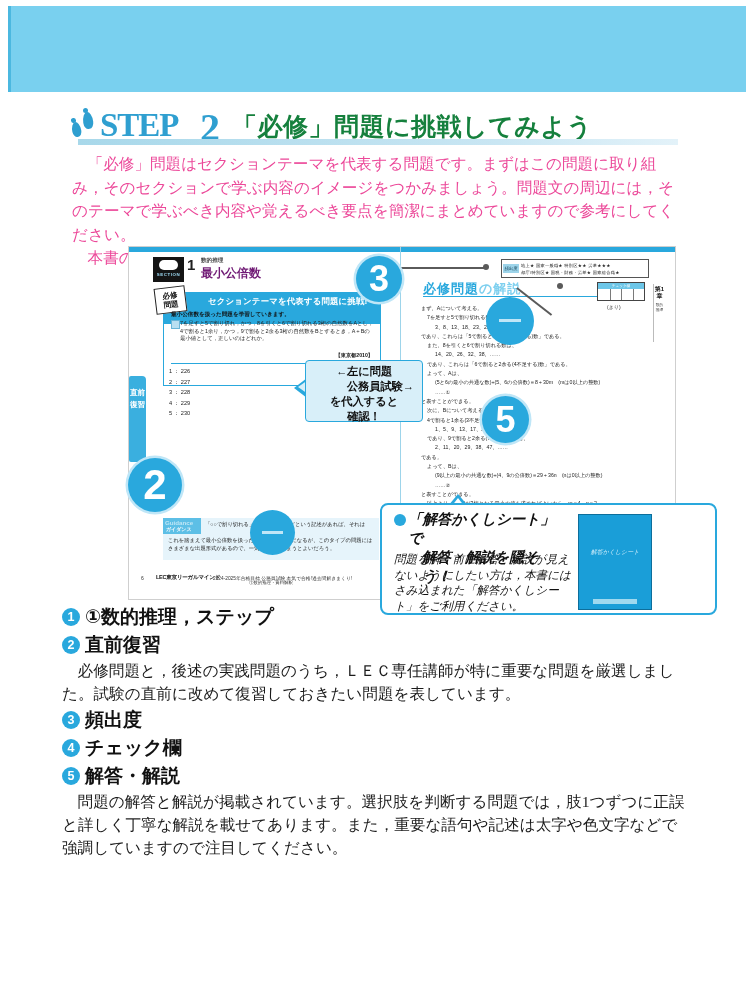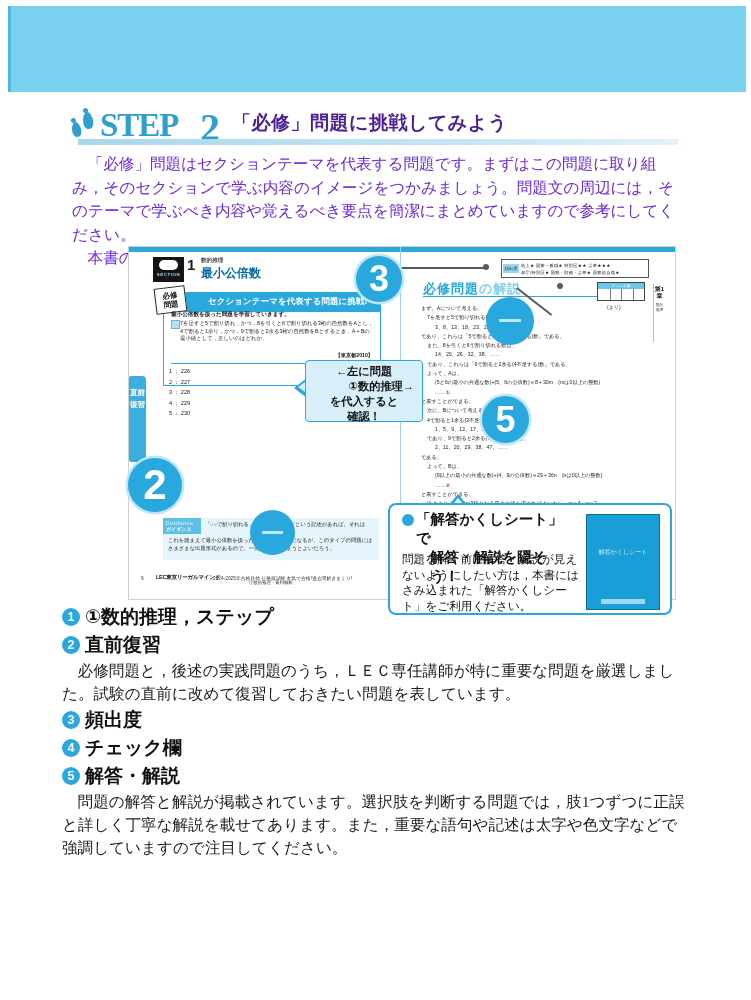--- a/index.html
+++ b/index.html
@@ -43,28 +43,28 @@
     font-style:normal;
   }
   .step-num{
     position:absolute;left:130px;top:-4px;
     font-family:"Liberation Serif",serif;
     font-weight:bold;font-size:40px;color:#2f9fd0;
   }
   .step-title{
     position:absolute;left:162px;top:2px;
     font-family:"Liberation Sans","DejaVu Sans",sans-serif;
-    font-weight:bold;font-size:19px;color:#4c1d95;
+    font-weight:bold;font-size:25px;color:#15803d;
     letter-spacing:0.5px;white-space:nowrap;
   }
 
   
   .intro{
     position:absolute;left:72px;top:152px;width:612px;
-    font-size:15.6px;line-height:23.5px;color:#6d28d9;
+    font-size:15.6px;line-height:23.5px;color:#ec4899;
     font-family:"Liberation Serif","DejaVu Serif",serif;
   }
   .intro p{margin:0;text-indent:1em;}
 
   
   .spread{
     position:absolute;left:128px;top:246px;width:546px;height:352px;
     background:#ffffff;
     border:1px solid #cfcfcf;
     overflow:hidden;
@@ -74,24 +74,24 @@
   .pg-gutter{position:absolute;left:271px;top:0;width:1px;height:352px;background:#9dd4ea;}
   .pg-left{position:absolute;left:0;top:5px;width:271px;height:347px;background:#fff;}
   .pg-right{position:absolute;left:272px;top:5px;width:274px;height:347px;background:#fff;}
 
   
   .sec-badge{position:absolute;left:24px;top:5px;width:31px;height:25px;background:#141414;}
   .sec-badge .c{position:absolute;left:6px;top:3px;width:19px;height:10px;background:#fff;border-radius:5px;}
   .sec-badge .t{position:absolute;left:1px;top:15px;width:29px;font-size:4.4px;color:#9fdcf5;text-align:center;letter-spacing:.6px;font-family:"Liberation Sans",sans-serif;font-weight:bold;}
   .sec-no{position:absolute;left:58px;top:4px;font-size:15px;font-weight:bold;color:#1f1f1f;font-family:"Liberation Sans",sans-serif;}
   .sec-cat{position:absolute;left:72px;top:5px;font-size:5.6px;color:#444;font-family:"Liberation Sans",sans-serif;font-weight:bold;}
-  .sec-title{position:absolute;left:72px;top:13px;font-size:12px;font-weight:bold;color:#0369a1;font-family:"Liberation Sans",sans-serif;}
+  .sec-title{position:absolute;left:72px;top:13px;font-size:12px;font-weight:bold;color:#701a75;font-family:"Liberation Sans",sans-serif;}
 
   .q-box{position:absolute;left:34px;top:40px;width:216px;height:92px;border:1px solid #29a8dd;background:#fff;}
-  .q-bar{position:absolute;left:0;top:0;width:216px;height:19px;background:#29a8dd;}
+  .q-bar{position:absolute;left:0;top:0;width:216px;height:31px;background:#29a8dd;}
   .q-bar span{position:absolute;left:44px;top:2.5px;font-size:8.4px;color:#fff;font-weight:bold;font-family:"Liberation Sans",sans-serif;letter-spacing:.2px;}
   .q-tag{position:absolute;left:-9px;top:-6px;width:29px;height:24px;background:#fff;border:1px solid #222;transform:rotate(-7deg);}
   .q-tag i{position:absolute;left:2px;width:25px;font-style:normal;font-size:7.5px;font-weight:bold;color:#111;text-align:center;font-family:"Liberation Sans",sans-serif;}
   .q-tag i.a{top:3px;}
   .q-tag i.b{top:12px;}
   .q-lead{position:absolute;left:7px;top:18px;font-size:5.6px;font-weight:bold;color:#111;font-family:"Liberation Sans",sans-serif;}
   .q-body{position:absolute;left:16px;top:27px;width:194px;font-size:5.4px;line-height:7.6px;color:#222;font-family:"Liberation Sans",sans-serif;}
   .q-mark{position:absolute;left:7px;top:27px;width:7px;height:7px;background:#b9dff1;border:.5px solid #6ab5d8;}
   .q-src{position:absolute;right:7px;top:59px;font-size:5.2px;font-weight:bold;color:#111;font-family:"Liberation Sans",sans-serif;}
   .q-rule{position:absolute;left:7px;top:70px;width:202px;height:1px;background:#29a8dd;}
@@ -178,23 +178,24 @@
     border-right:13px solid #29a8dd;
   }
   .bubble-tail2{
     position:absolute;left:297.5px;top:380px;width:0;height:0;
     border-top:7.5px solid transparent;border-bottom:7.5px solid transparent;
     border-right:10px solid #d8eff9;
   }
 
   
   .sheet-box{
-    position:absolute;left:388px;top:503px;width:284px;height:112px;
+    position:absolute;left:380px;top:503px;width:337px;height:112px;
     background:#fff;border:2px solid #29a8dd;border-radius:8px;
     box-sizing:border-box;
+    font-style:italic;
   }
   .sheet-tail{position:absolute;left:448px;top:494px;width:0;height:0;border-left:10px solid transparent;border-right:10px solid transparent;border-bottom:12px solid #29a8dd;}
   .sheet-tail2{position:absolute;left:450.5px;top:498px;width:0;height:0;border-left:7.5px solid transparent;border-right:7.5px solid transparent;border-bottom:9px solid #fff;}
   .sheet-dot{position:absolute;left:12px;top:9px;width:12px;height:12px;border-radius:50%;background:#29a8dd;}
   .sheet-h{
     position:absolute;left:26px;top:5px;width:160px;
     font-family:"Liberation Sans","DejaVu Sans",sans-serif;
     font-size:14.5px;line-height:19px;font-weight:bold;color:#111;
   }
   .sheet-h .l2{display:block;padding-left:14px;}
@@ -377,21 +378,21 @@
   <div class="blob blob-l"></div>
 
   <div class="marker m3">3</div>
   <div class="marker m5">5</div>
   <div class="marker m2">2</div>
 
   <div class="bubble-tail"></div>
   <div class="bubble-tail2"></div>
   <div class="bubble">
     <span class="ln">←左に問題</span>
-    <span class="ln r">①数的推理→</span>
+    <span class="ln r">公務員試験→</span>
     <span class="ln">を代入すると</span>
     <span class="ln">確認！</span>
   </div>
 
   <div class="sheet-tail"></div>
   <div class="sheet-tail2"></div>
   <div class="sheet-box">
     <div class="sheet-dot"></div>
     <div class="sheet-h">
       <span>「解答かくしシート」で</span>

